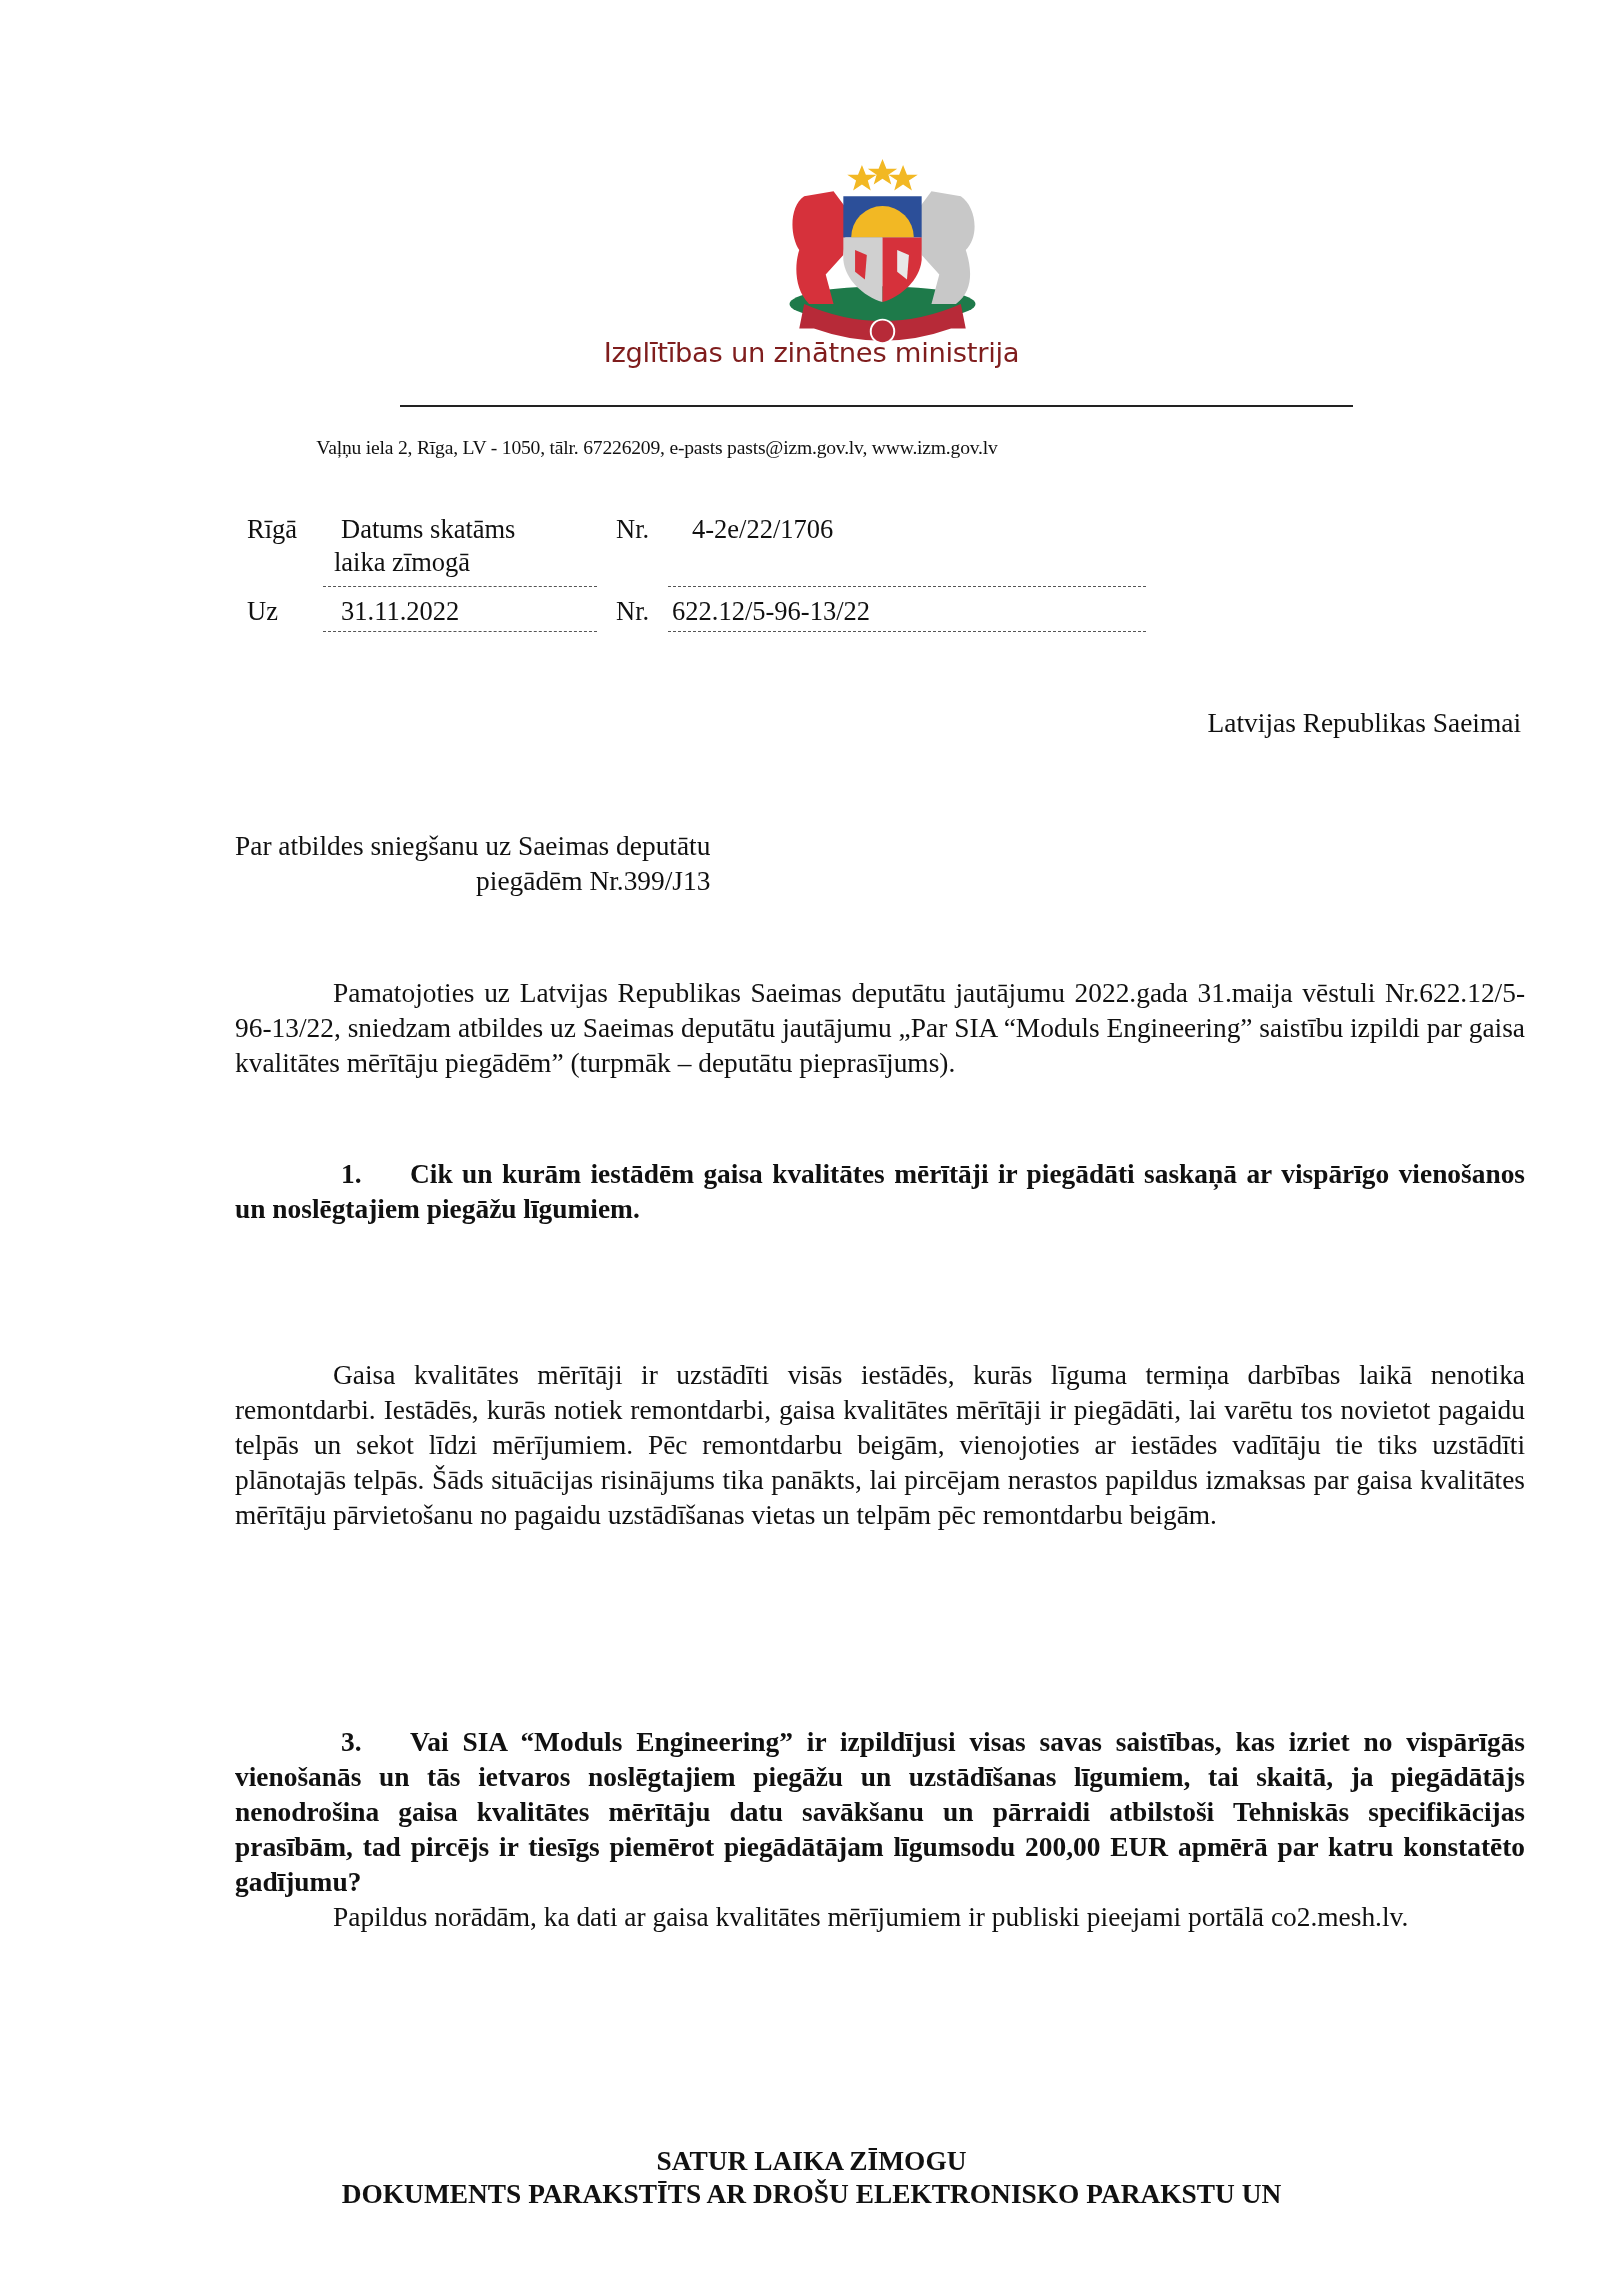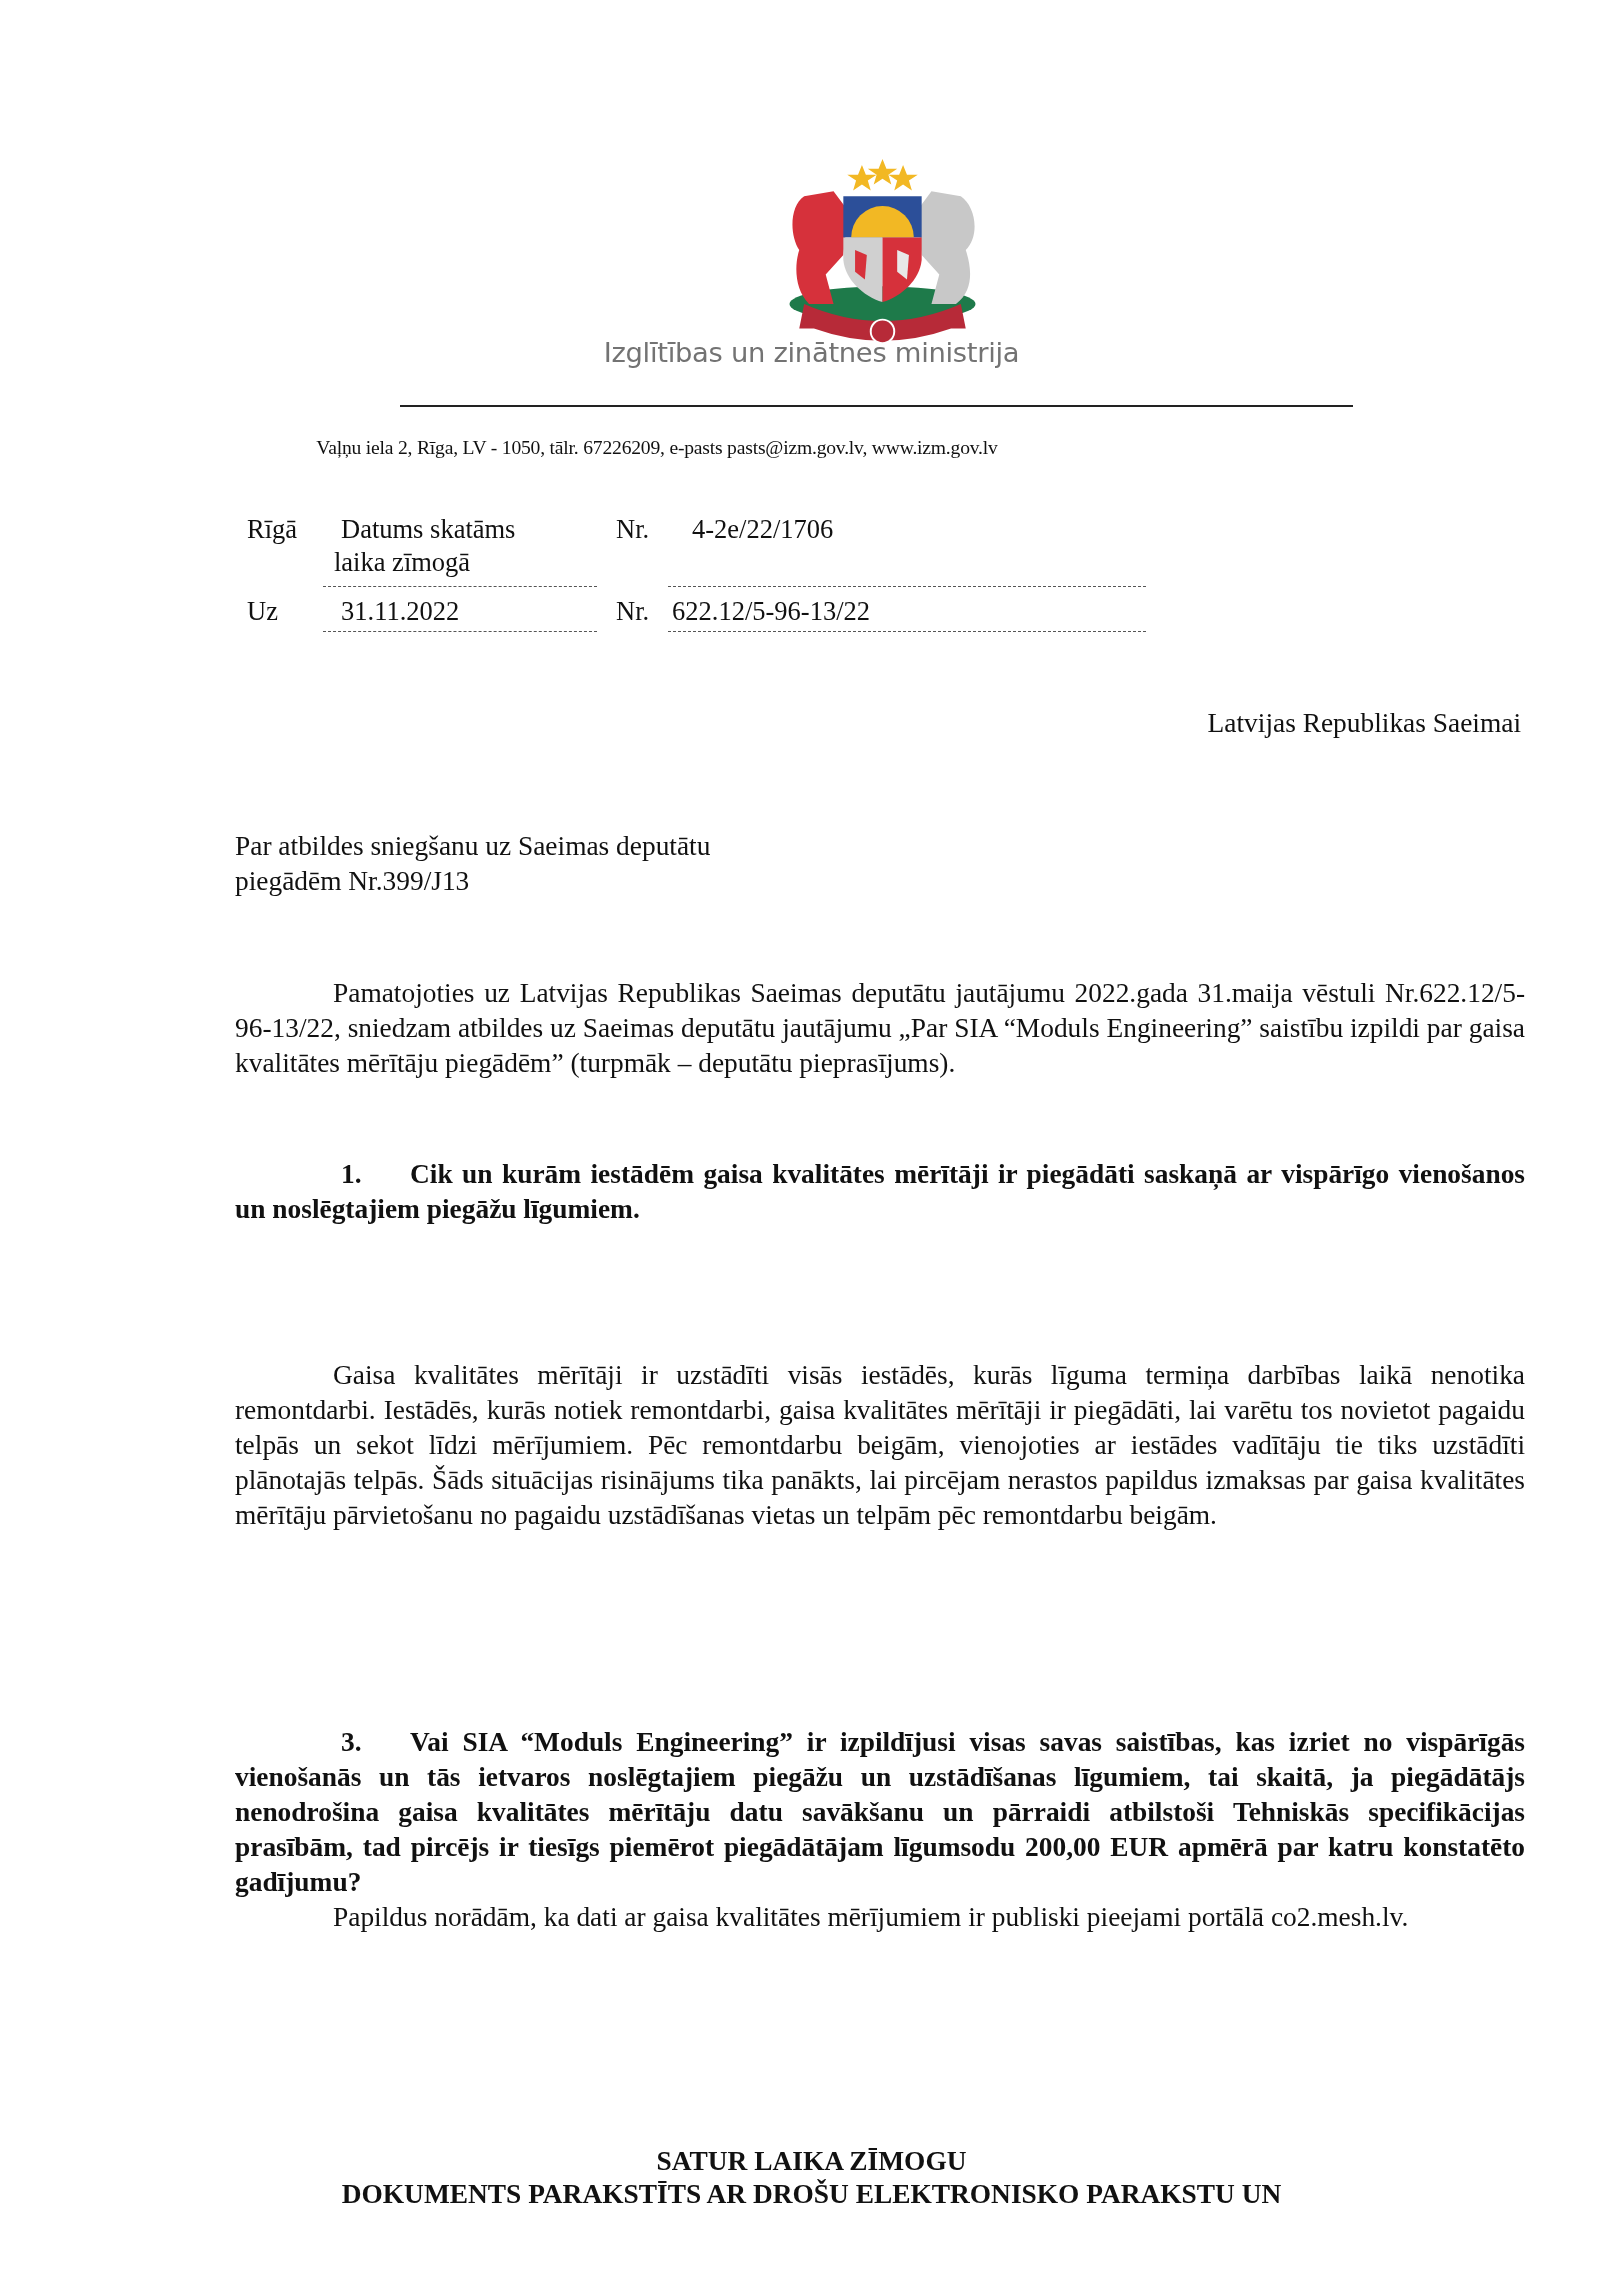--- a/index.html
+++ b/index.html
@@ -2,28 +2,28 @@
 <html><head>
 <meta charset="utf-8">
 <style>
   html, body { margin: 0; padding: 0; background: #ffffff; }
   body { width: 1623px; height: 2282px; position: relative; overflow: hidden;
          font-family: "Liberation Serif", "DejaVu Serif", serif; color: #111; }
   .abs { position: absolute; }
   .coat { left: 765px; top: 157px; width: 235px; height: 196px; }
   .ministry { left: 0; width: 1623px; top: 337px; text-align: center;
               font-family: "DejaVu Sans", "Liberation Sans", sans-serif;
-              font-size: 27.4px; color: #737373; letter-spacing: -0.3px; }
+              font-size: 27.4px; color: #7f1d1d; letter-spacing: -0.3px; }
   .rule { left: 400px; top: 405px; width: 953px; height: 0; border-top: 2px solid #222; }
   .address { left: 0; width: 1314px; top: 437px; text-align: center; font-size: 19.6px;
              letter-spacing: -0.2px; }
   .meta { font-size: 26.5px; }
   .uline { border-top: 1px dashed #555; height: 0; }
   .recipient { right: 102px; top: 708px; font-size: 27.4px; }
-  .subject { left: 235px; top: 829px; font-size: 27.4px; line-height: 35px; }
+  .subject { left: 235px; top: 829px; font-size: 27.4px; line-height: 35px; text-align: right; }
   .body { left: 235px; width: 1290px; font-size: 27.4px; line-height: 35px; text-align: justify; }
   .body p { margin: 0; }
   .indent { text-indent: 98px; }
   .qnum { display: inline-block; width: 69px; text-indent: 0; }
   .q { font-weight: bold; }
   .q .lead { padding-left: 106px; }
   .footer { left: 0; width: 1623px; top: 2145px; text-align: center; font-size: 27.4px;
             font-weight: bold; line-height: 33px; }
 </style>
 </head>

